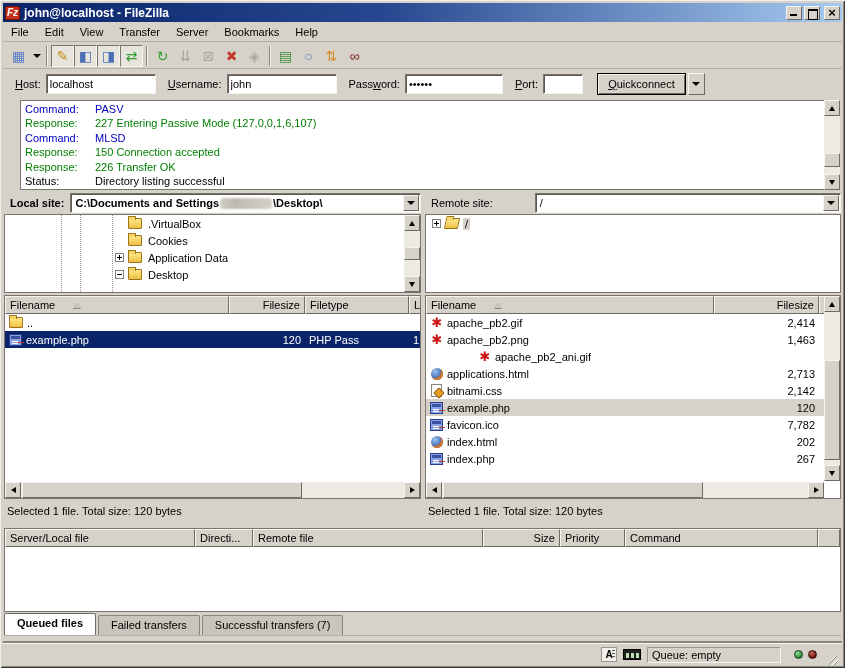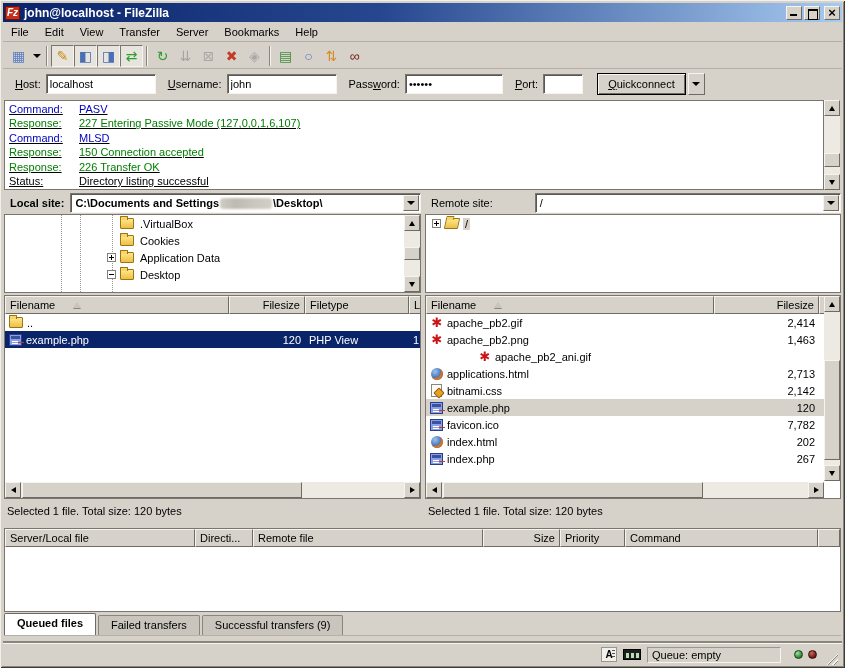--- a/index.html
+++ b/index.html
@@ -35,21 +35,21 @@
   .tb-sep{width:2px;height:20px;margin:0 3px;border-left:1px solid #8a867e;border-right:1px solid #f6f4ef;}
   
   .quickbar{position:absolute;left:3px;top:70px;right:3px;height:28px;display:flex;align-items:center;}
   .qc-label{margin-left:12px;margin-right:5px;white-space:nowrap;}
   .qc-label .accel{text-decoration:underline;}
   .qc-input{height:20px;font-family:inherit;font-size:11px;padding:1px 3px;background:#fff;border:1px solid;border-color:#7a766f #f6f4ef #f6f4ef #7a766f;box-shadow:inset 1px 1px 0 #5b5853;outline:none;}
   .qc-btn{margin-left:14px;height:22px;padding:0 10px;font-family:inherit;font-size:11px;background:#d6d2ca;border:1px solid #000;box-shadow:inset 1px 1px 0 #f6f4ef, inset -1px -1px 0 #6f6b64;}
   .qc-btn .accel{text-decoration:underline;}
   .qc-drop{width:17px;height:22px;margin-left:2px;display:inline-flex;align-items:center;justify-content:center;}
   
-  .msglog{position:absolute;left:4px;top:100px;width:820px;height:90px;background:#fff;border:1px solid #7a766f;overflow:hidden;padding:1px 0;text-decoration:underline;}
+  .msglog{position:absolute;left:20px;top:100px;width:820px;height:90px;background:#fff;border:1px solid #7a766f;overflow:hidden;padding:1px 0;}
   .log-line{display:flex;line-height:14.4px;white-space:nowrap;}
   .log-label{width:74px;padding-left:4px;flex:none;}
   .log-text{flex:1;}
   .k-command{color:#0000bf;}
   .k-response{color:#007f00;}
   .k-status{color:#000;}
   
   .vsb,.hsb{position:absolute;background:#eceae3;}
   .vsb{width:16px;}
   .hsb{height:16px;}
@@ -267,21 +267,21 @@
   <div class="site-row" style="left:425px;width:416px;gap:36px;">
     <span class="site-label">Remote site:</span>
     <span class="combo">
       <span>/</span>
       <span class="combo-drop raised">
           <span class="tri-down"></span>
         </span>
     </span>
   </div>
 
-  <div class="treebox" style="left:4px;width:417px;" id="localTree">
+  <div class="treebox" style="left:4px;width:417px;padding-left:8px;" id="localTree">
     <div class="tree-guide" style="left:56px;"></div>
     <div class="tree-guide" style="left:75px;"></div>
     <div class="tree-guide" style="left:107px;"></div>
   <div class="tree-row" style="padding-left: 102px;">
         <span class="tree-stub"></span>
         <span class="ic ic-folder"></span>
         <span class="tree-label">.VirtualBox</span>
       </div>
       <div class="tree-row" style="padding-left: 102px;">
         <span class="tree-stub"></span>
@@ -342,21 +342,21 @@
           <span class="cell num" style="width: 76px;"></span>
           <span class="cell" style="width: 104px;"></span>
           <span class="cell" style="width: 20px;"></span>
         </div>
         <div class="lrow sel-active">
           <span class="cell" style="width: 224px;">
             <span class="ic ic-php"></span>
             <span>example.php</span>
           </span>
           <span class="cell num" style="width: 76px;">120</span>
-          <span class="cell" style="width: 104px;">PHP View</span>
+          <span class="cell" style="width: 104px;">PHP Pass</span>
           <span class="cell" style="width: 20px;">1</span>
         </div>
       </div>
     <div class="hsb" style="left:0;right:0;bottom:0;">
       <span class="sbb raised" style="left:0;top:0;">
           <span class="arr left"></span>
         </span>
       <span class="sb-thumb raised" style="top:0;height:16px;left:17px;width:280px;"></span>
       <span class="sbb raised" style="right:0;top:0;">
           <span class="arr right"></span>
@@ -472,21 +472,21 @@
         <span class="hcell" style="width: 65px;">Priority</span>
         <span class="hcell" style="width: 193px;">Command</span>
         <span class="hcell" style="flex: 1 1 0%;"></span>
       </div>
     <div style="height:64px;background:#fff;"></div>
   </div>
 
   <div class="tabsrow" id="tabsrow">
       <span class="tab active">Queued files</span>
       <span class="tab">Failed transfers</span>
-      <span class="tab">Successful transfers (9)</span>
+      <span class="tab">Successful transfers (7)</span>
     </div>
 
   <div class="statusbar">
     <span class="sb-ascii">A</span>
     <span class="sb-speed"></span>
     <span class="sb-queue">
         <span>Queue: empty</span>
       </span>
     <span class="led led-green"></span>
     <span class="led led-red"></span>

